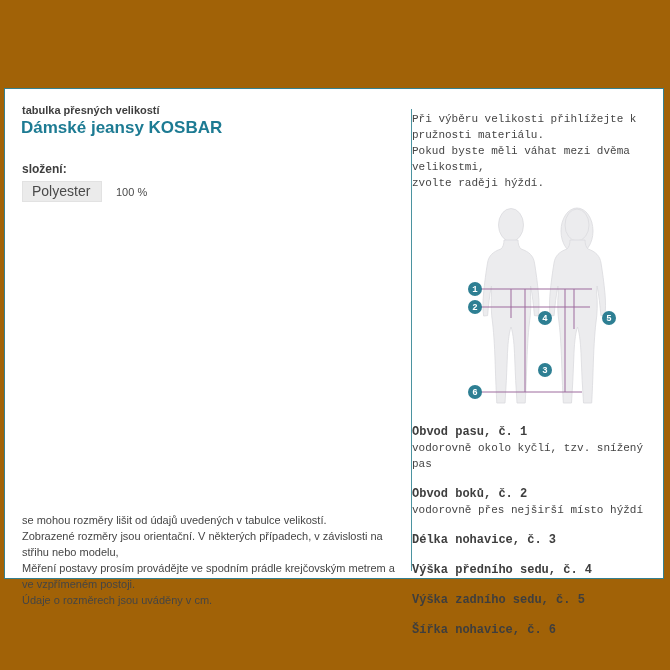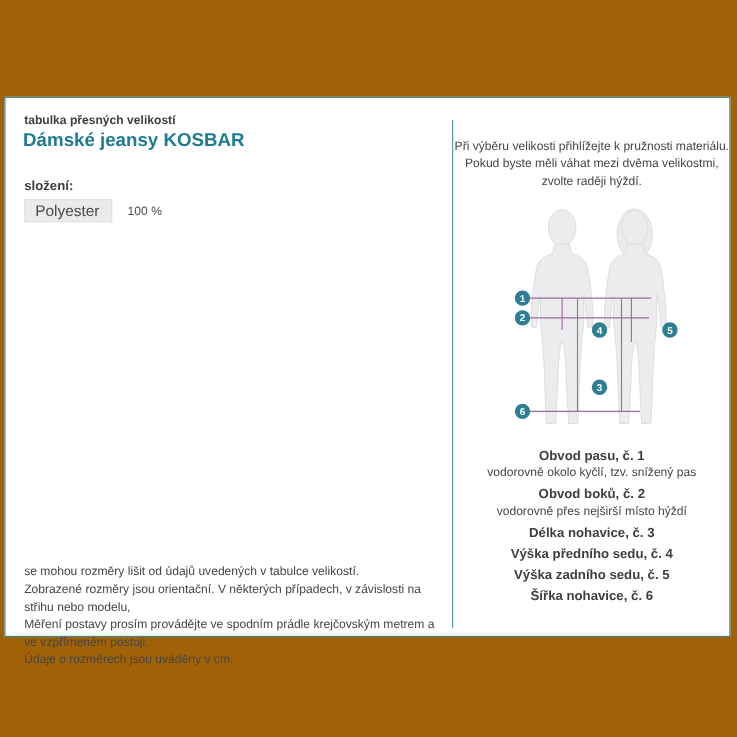--- a/index.html
+++ b/index.html
@@ -18,21 +18,21 @@
     border: 1px solid #35808f;
     background: #ffffff;
   }
   .divider {
     position: absolute;
     left: 406px; top: 20px;
     width: 1px; height: 462px;
     background: #4b93a0;
   }
   .col-left { position: absolute; left: 0; top: 0; width: 406px; height: 100%; }
-  .col-right { position: absolute; left: 407px; top: 16px; width: 252px; height: 100%; text-align: center; }
+  .col-right { position: absolute; left: 407px; top: 2px; width: 252px; height: 100%; text-align: left; font-family: Liberation Mono, monospace; }
 
   .subtitle {
     position: absolute; left: 17px; top: 15px;
     font-size: 11px; font-weight: bold; color: #3e3e3e;
   }
   .title {
     position: absolute; left: 16px; top: 29px;
     font-size: 17px; font-weight: bold; color: #1d7b93;
   }
   .comp-label {
@@ -60,21 +60,21 @@
   .intro p { font-size: 11px; line-height: 16px; color: #454545; }
 
   .diagram {
     display: block; position: relative; left: 4px;
     margin: 8px auto 0 auto;
   }
 
   .measurements { margin-top: 15px; }
   .m-title {
     font-size: 12px; font-weight: bold; color: #3e3e3e;
-    line-height: 16px; margin-top: 3px;
+    line-height: 16px; margin-top: 14px;
   }
   .m-desc {
     font-size: 11px; color: #454545;
     line-height: 16px; margin-bottom: 2px;
   }
 </style>
 </head>
 <body>
 
 <div class="page">

